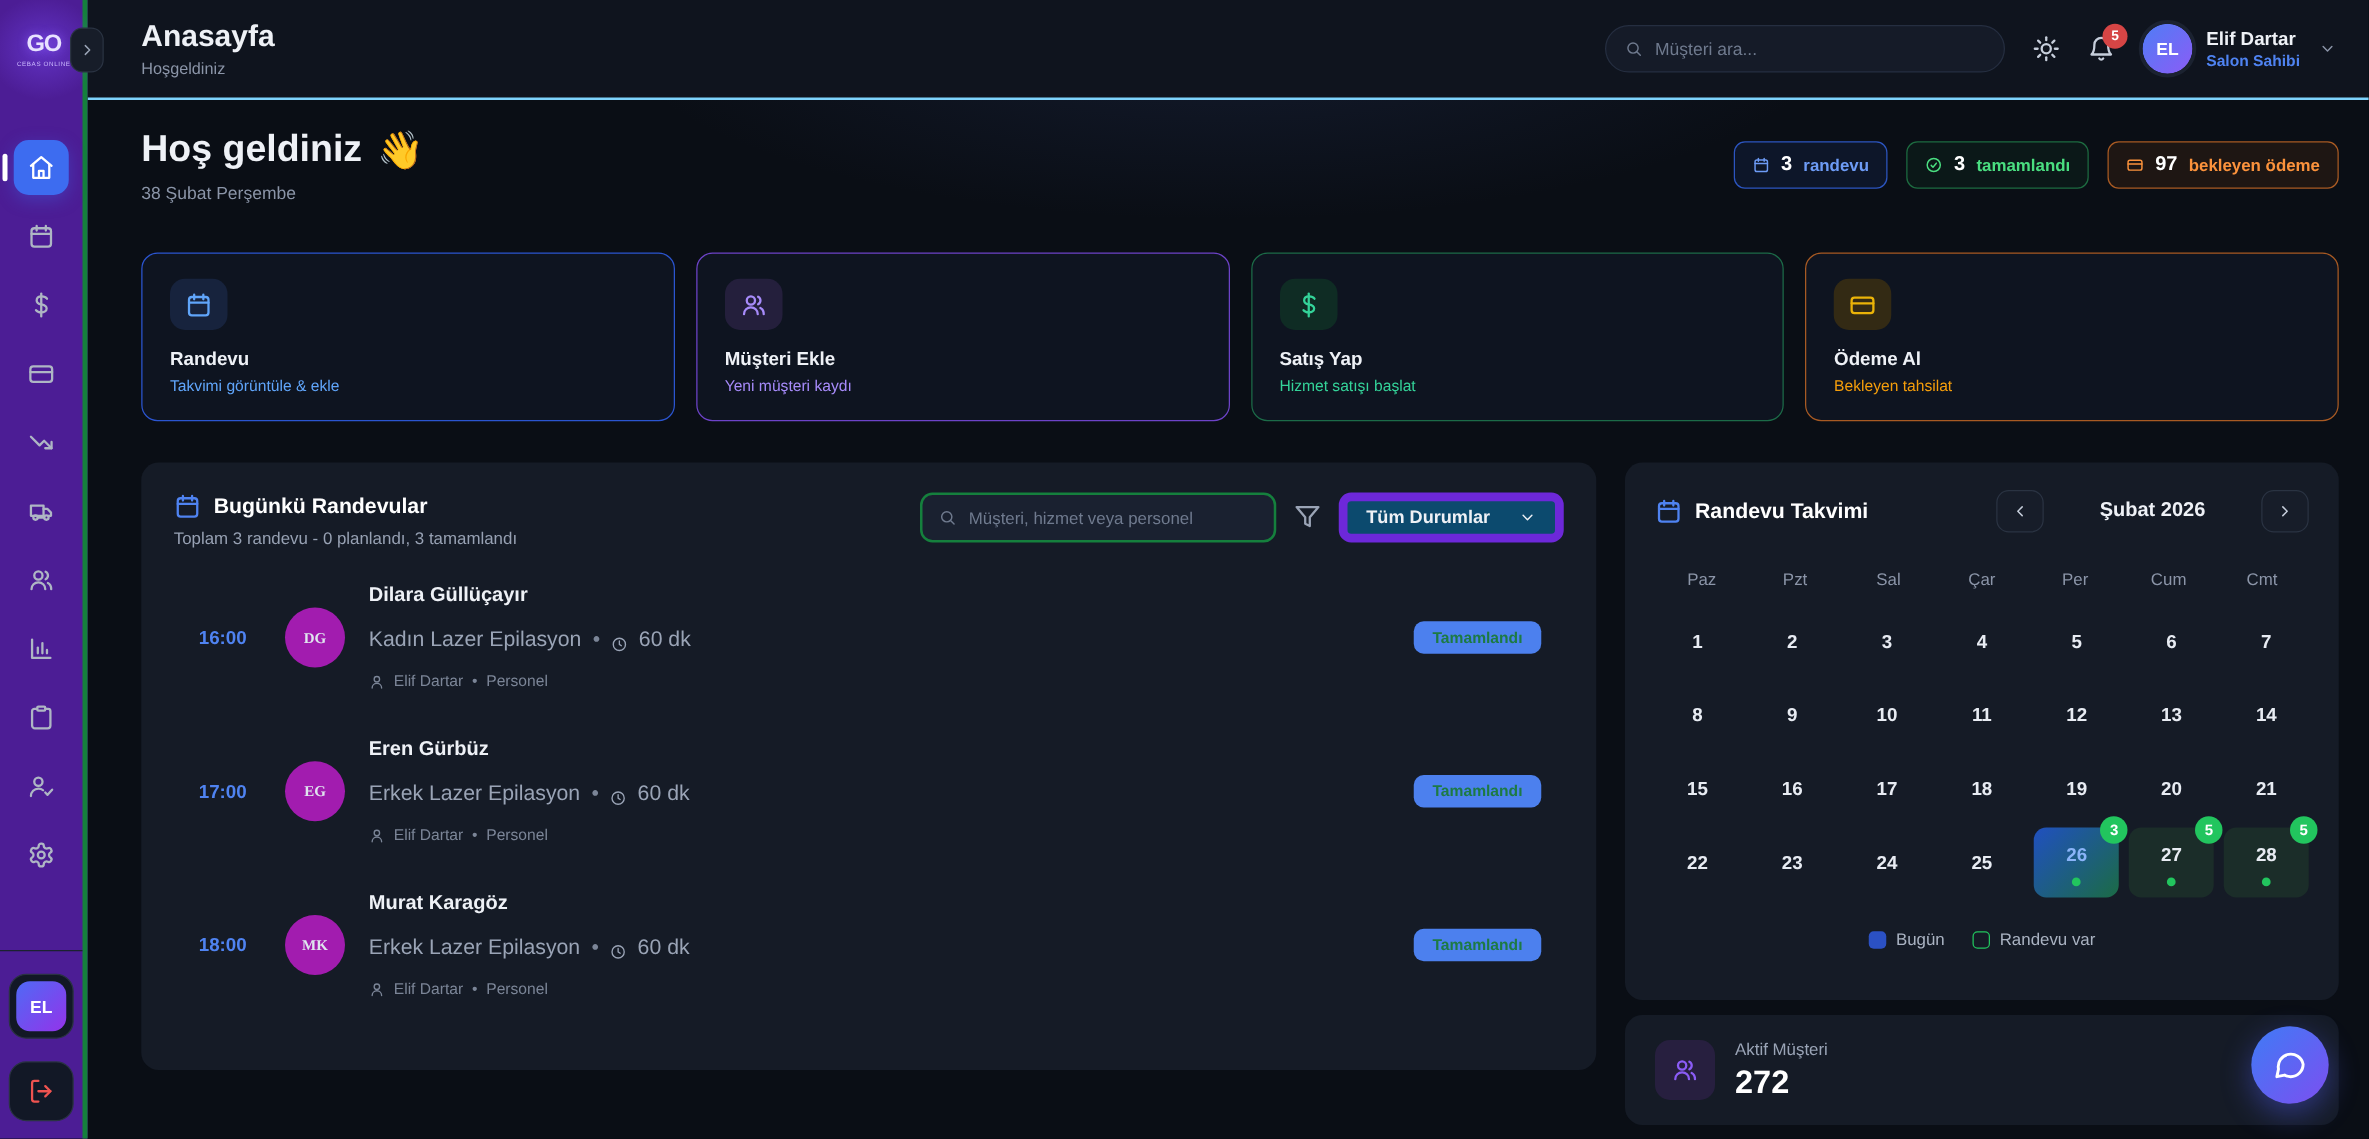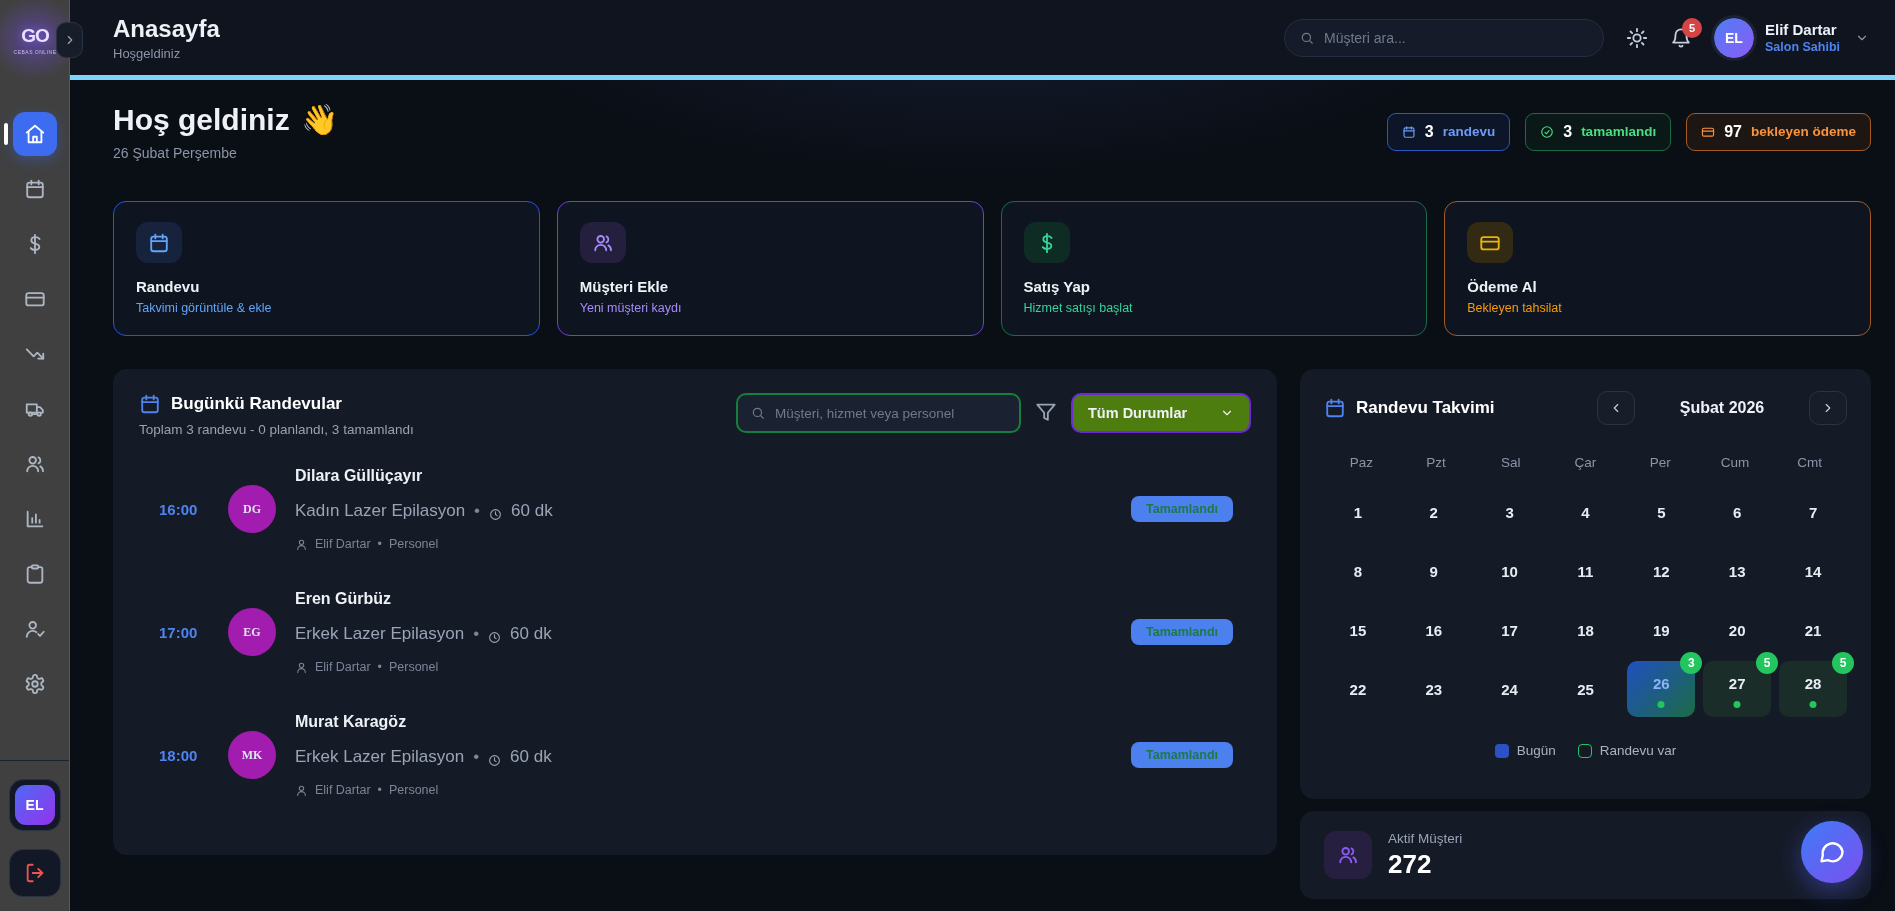--- a/index.html
+++ b/index.html
@@ -1,22 +1,22 @@
 <!DOCTYPE html>
 <html><head>
 <meta charset="utf-8">
 <style>
   * { margin:0; padding:0; box-sizing:border-box; }
   html,body { width:1895px; height:911px; overflow:hidden; background:#0a0e15;
     font-family:"Liberation Sans","DejaVu Sans",sans-serif; color:#eef1f6; }
   .app { position:relative; width:1895px; height:911px; }
 
   
-  .sidebar { position:absolute; left:0; top:0; bottom:0; width:70px; background:#404040;
-    border-right:1px solid #15803d; display:flex; flex-direction:column; z-index:20; }
+  .sidebar { position:absolute; left:0; top:0; bottom:0; width:70px; background:#4c1d95;
+    border-right:4px solid #15803d; display:flex; flex-direction:column; z-index:20; }
   .logo { position:relative; width:70px; height:80px; display:flex; flex-direction:column;
     align-items:center; justify-content:center; cursor:pointer;
     background:radial-gradient(60px 55px at 50% 48%, rgba(124,77,255,.45), rgba(18,14,40,0) 75%); }
   .logo-text { font-size:19px; font-weight:800; letter-spacing:-1px; color:#e8e2ff;
     text-shadow:0 0 8px rgba(139,92,246,.8); }
   .logo-sub { font-size:5px; letter-spacing:.5px; color:#cbb8ff; margin-top:2px; }
   .collapse-btn { position:absolute; left:56px; top:22px; width:27px; height:36px;
     border-radius:10px; background:#171d29; border:1px solid #2a3342; color:#9aa4b6;
     display:flex; align-items:center; justify-content:center; cursor:pointer; z-index:30; }
   .nav { display:flex; flex-direction:column; align-items:center; gap:11px; margin-top:32px; flex:1; }
@@ -30,21 +30,21 @@
   .side-user { width:52px; height:52px; border:1px solid #2a3342; border-radius:14px;
     display:flex; align-items:center; justify-content:center; cursor:pointer; background:#121826; }
   .side-avatar { width:40px; height:40px; border-radius:11px; display:flex; align-items:center;
     justify-content:center; font-size:14px; font-weight:700; color:#fff;
     background:linear-gradient(135deg,#4f6af5,#9333ea); }
   .logout-btn { width:52px; height:48px; border:1px solid #2a3342; border-radius:14px;
     background:#121826; color:#ef5350; display:flex; align-items:center; justify-content:center; cursor:pointer; }
 
   
   .topbar { position:absolute; left:70px; right:0; top:0; height:80px; background:#0f141e;
-    border-bottom:5px solid #7dd3fc; display:flex; align-items:center; justify-content:space-between;
+    border-bottom:2px solid #7dd3fc; display:flex; align-items:center; justify-content:space-between;
     padding:0 26px 0 43px; z-index:10; }
   .page-head h1 { font-size:24px; font-weight:800; }
   .page-head span { font-size:13px; color:#8b95a8; display:block; margin-top:3px; }
   .topbar-right { display:flex; align-items:center; gap:22px; }
   .search { width:320px; height:38px; border-radius:19px; background:#151b28; border:1px solid #252e40;
     display:flex; align-items:center; gap:10px; padding:0 15px; color:#6f7a8e; }
   .search input { flex:1; background:transparent; border:none; outline:none; color:#dfe5ee; font-size:14px;
     font-family:inherit; }
   .search input::placeholder { color:#6f7a8e; }
   .ibtn { background:transparent; border:none; color:#c6cedb; cursor:pointer; position:relative;
@@ -94,21 +94,21 @@
   .panel-head { display:flex; align-items:flex-start; justify-content:space-between; }
   .ph-title { display:flex; align-items:center; gap:10px; font-size:17px; font-weight:800; color:#fff; }
   .ph-title .cal-ic { color:#4f83f1; }
   .ph-sub { font-size:13.5px; color:#97a1b3; margin-top:7px; }
   .panel-controls { display:flex; align-items:center; gap:14px; }
   .psearch { width:285px; height:40px; border-radius:10px; background:#1a2130; border:2px solid #15803d;
     display:flex; align-items:center; gap:10px; padding:0 13px; color:#6f7a8e; }
   .psearch input { flex:1; background:transparent; border:none; outline:none; color:#dfe5ee; font-size:13.5px; font-family:inherit; }
   .psearch input::placeholder { color:#6f7a8e; }
   .funnel-btn { background:transparent; border:none; color:#9aa4b6; cursor:pointer; }
-  .status-select { height:40px; min-width:180px; border-radius:10px; background:#4d7c0f; border:2px solid #6d28d9;
+  .status-select { height:40px; min-width:180px; border-radius:10px; background:#0c4a6e; border:7px solid #6d28d9;
     display:flex; align-items:center; justify-content:space-between; gap:12px; padding:0 15px;
     font-size:14.5px; font-weight:700; color:#eef1f6; cursor:pointer; }
   .appt-list { margin-top:30px; display:flex; flex-direction:column; gap:39px; }
   .appt-row { display:flex; align-items:center; gap:19px; padding:0 18px 0 20px; cursor:pointer; }
   .appt-time { width:50px; color:#4f83f1; font-weight:800; font-size:15px; }
   .appt-avatar { width:48px; height:48px; border-radius:50%; background:#a21caf; color:#dfe5ee;
     font-weight:700; font-size:12px; display:flex; align-items:center; justify-content:center; flex:none;font-family:Liberation Serif, serif; }
   .appt-main { flex:1; display:flex; flex-direction:column; gap:16px; }
   .appt-name { font-size:16px; font-weight:800; }
   .appt-service { font-size:17px; color:#9aa4b6; display:flex; align-items:flex-end; gap:9px; }
@@ -318,21 +318,21 @@
   </header>
 
   <main class="main">
 
     <div class="welcome-row">
       <div>
         <div class="greeting">
           <span>Hoş geldiniz</span>
           <span>👋</span>
         </div>
-        <div class="greet-date">26 Şubat Perşembe</div>
+        <div class="greet-date">38 Şubat Perşembe</div>
       </div>
       <div class="stats">
         <div class="stat blue">
           <svg class="ic ic-sm" viewBox="0 0 24 24">
               <rect x="3.5" y="5" width="17" height="16" rx="2.5"></rect>
               <line x1="8" y1="3" x2="8" y2="7"></line>
               <line x1="16" y1="3" x2="16" y2="7"></line>
               <line x1="3.5" y1="10" x2="20.5" y2="10"></line>
             </svg>
           <span class="val">3</span>

